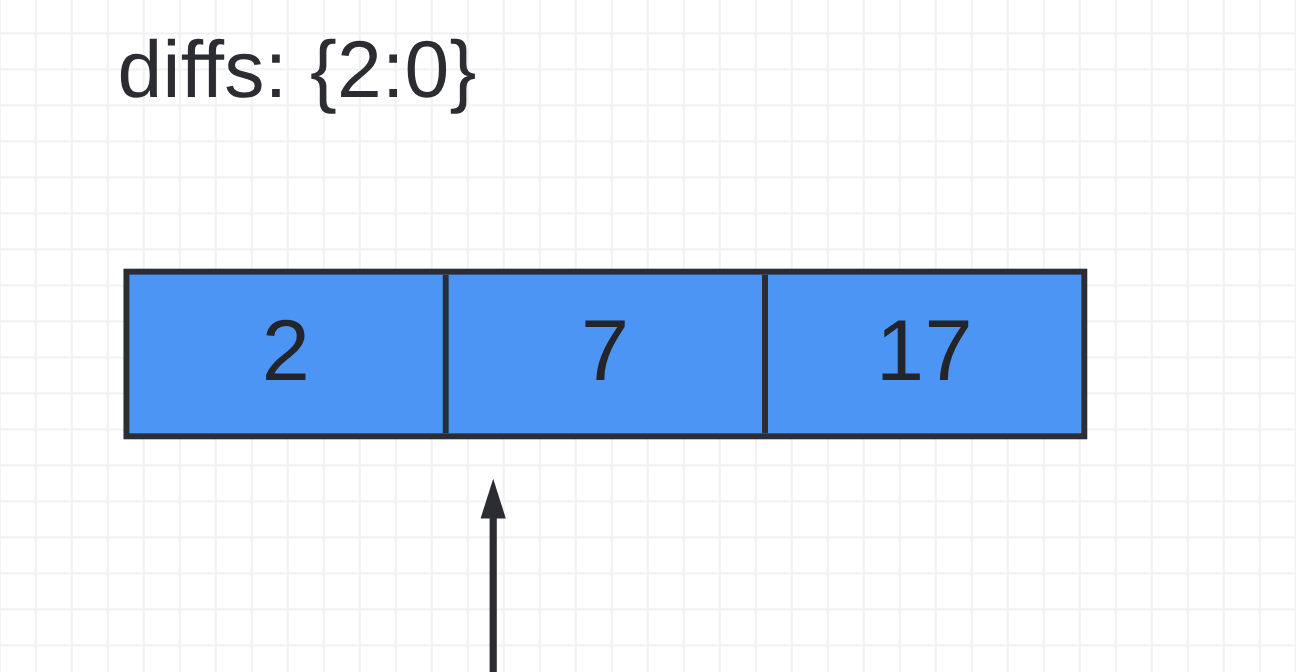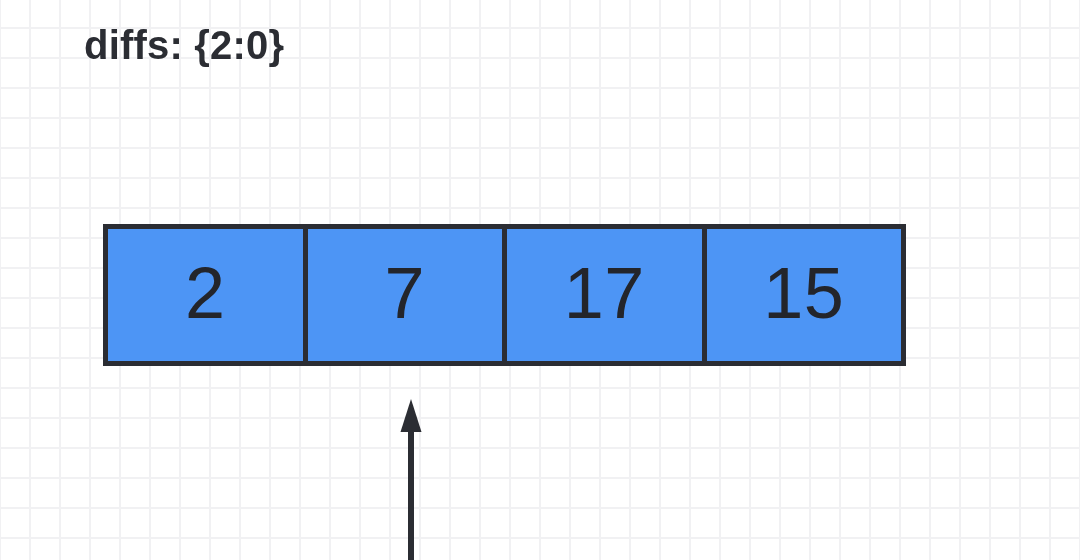--- a/index.html
+++ b/index.html
@@ -17,28 +17,27 @@
       linear-gradient(to right, #f1f1f3 1.6px, transparent 1.6px),
       linear-gradient(to bottom, #f1f1f3 1.6px, transparent 1.6px);
     background-size: 30px 30px;
     background-position: -1px -3px;
     font-family: "Liberation Sans", sans-serif;
   }
 
   
   #title {
     position: absolute;
-    left: 84px;
+    left: 98px;
     top: 25px;
-    font-size: 40px;
+    font-size: 67px;
     line-height: 1;
     color: #2b2d33;
     letter-spacing: 0.2px;
     white-space: pre;
-    font-weight: bold;
   }
 
   
   #array {
     position: absolute;
     left: 103px;
     top: 224px;
     display: flex;
     border: 5px solid #2b2d33;
     box-sizing: border-box;
@@ -93,23 +92,20 @@
     </div>
 
     <div class="cell">
       <span class="cell-value">7</span>
     </div>
 
     <div class="cell">
       <span class="cell-value">17</span>
     </div>
 
-    <div class="cell">
-      <span class="cell-value">15</span>
-    </div>
 
   </div>
 
   <div id="pointer">
     <svg width="22" height="161" viewBox="0 0 22 161">
       <polygon points="11,0 21.5,33 0.5,33" fill="#2b2d33"></polygon>
       <rect x="8" y="30" width="6" height="131" fill="#2b2d33"></rect>
     </svg>
   </div>
 

